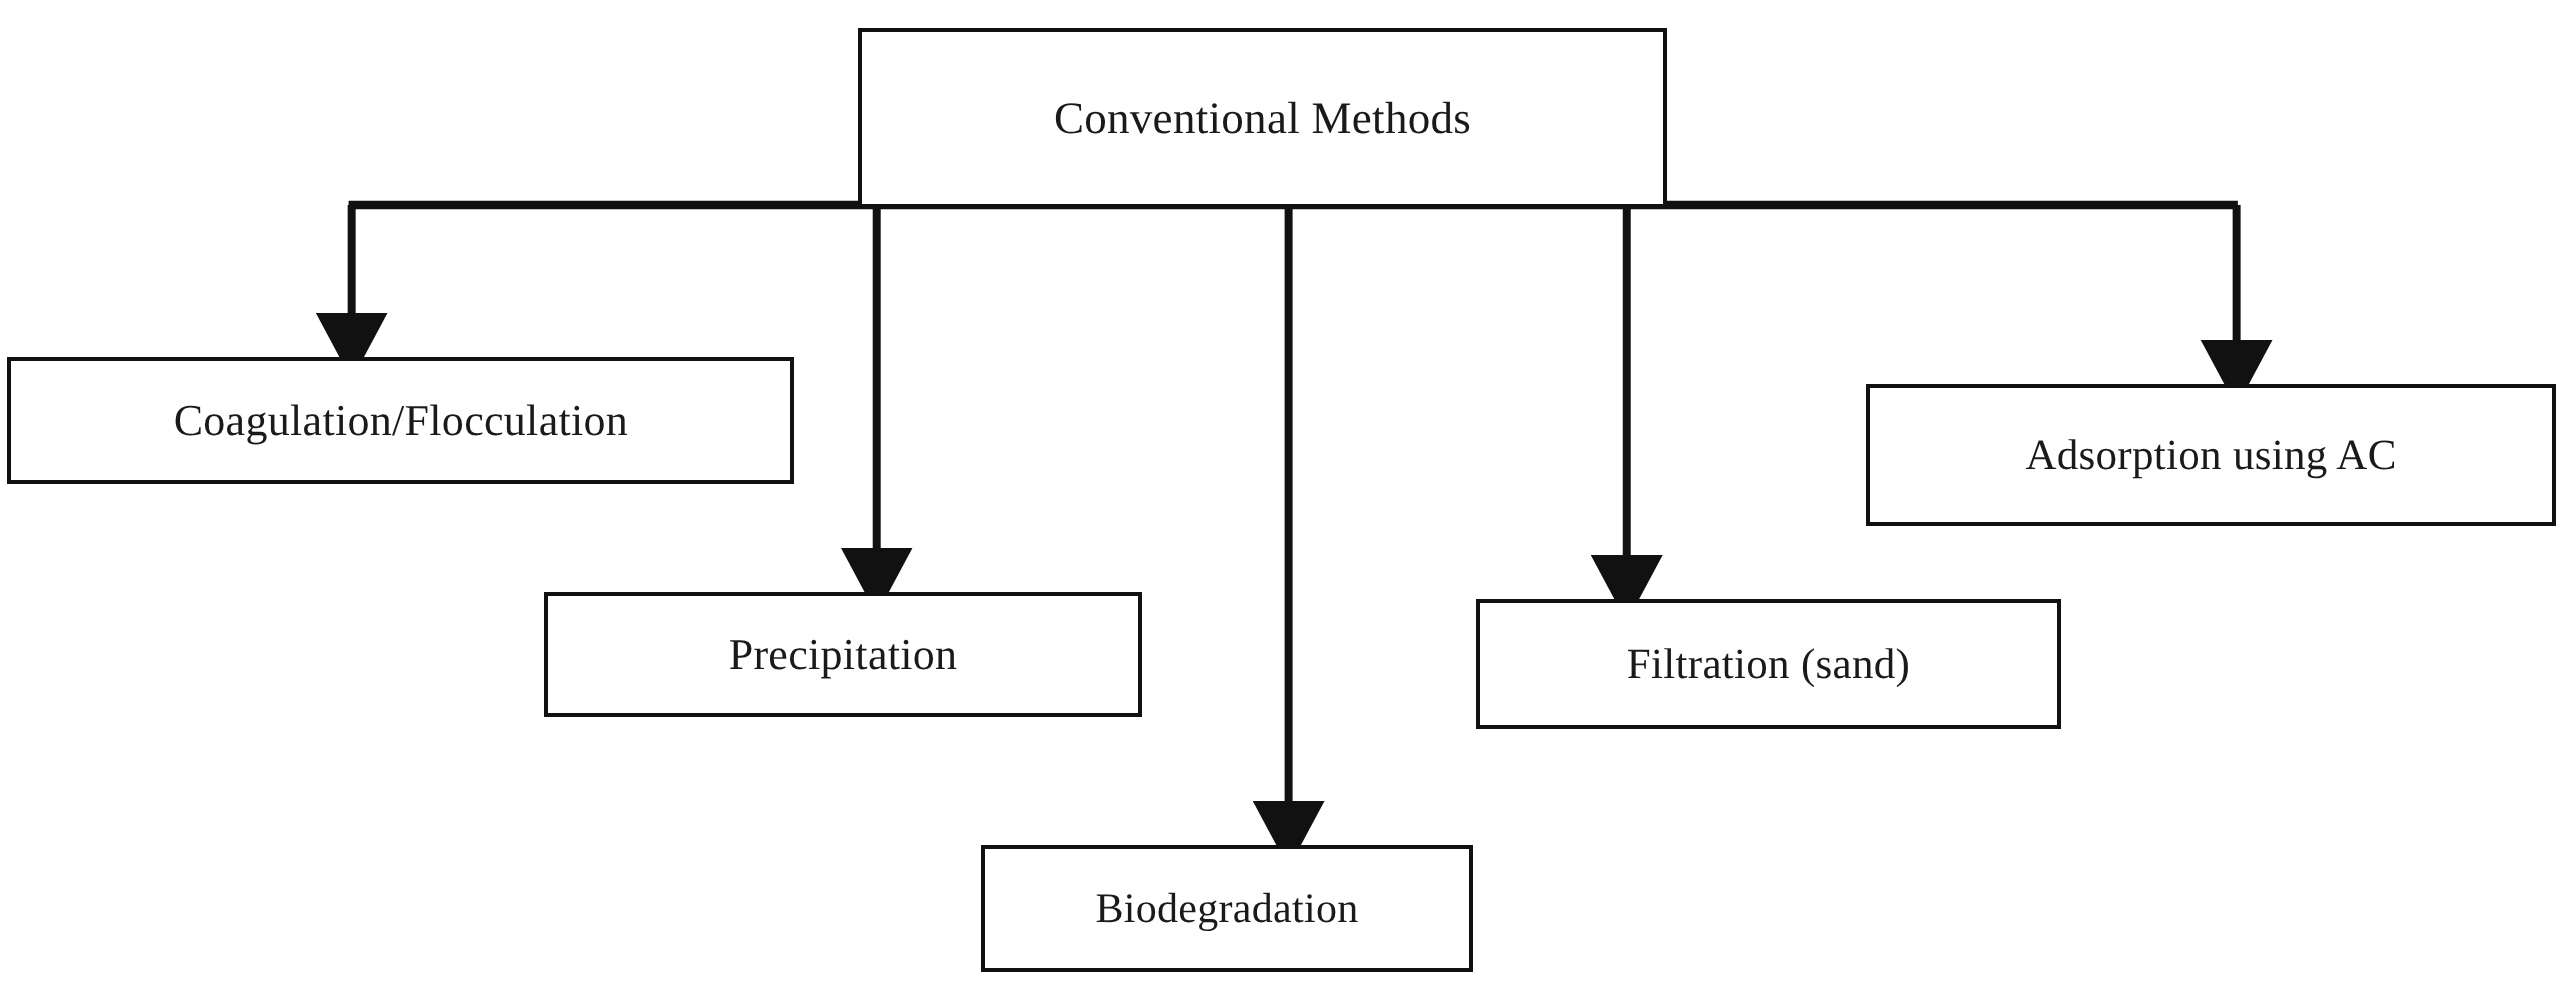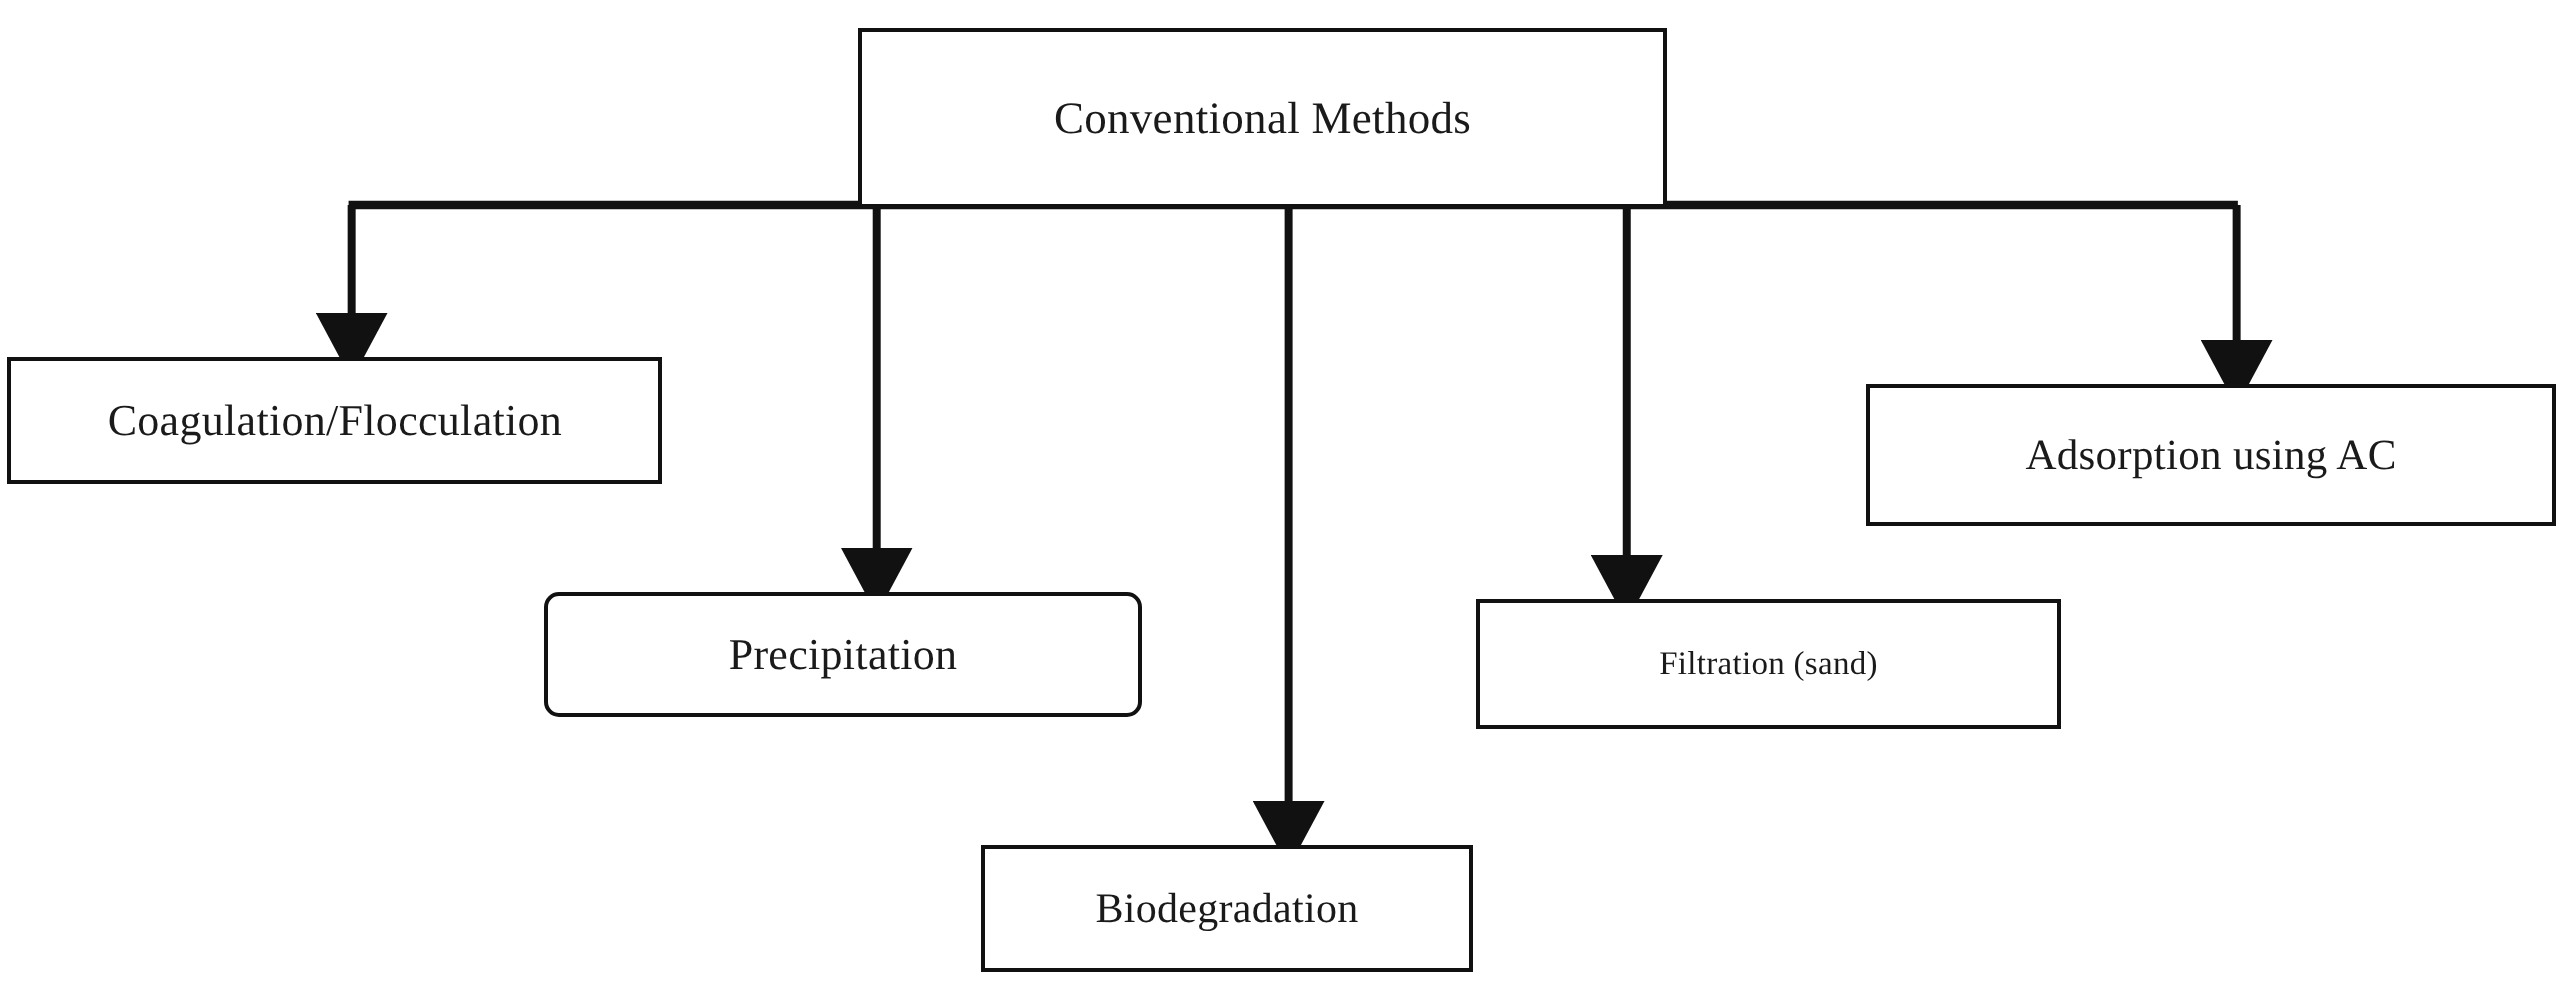--- a/index.html
+++ b/index.html
@@ -41,30 +41,30 @@
     letter-spacing: 0.3px;
     white-space: nowrap;
     text-rendering: geometricPrecision;
   }
 
   
   #node-root { left: 858px; top: 28px; width: 809px; height: 180px; }
   #node-root .node-label { font-size: 45px; }
 
   
-  #node-coagulation { left: 7.4px;   top: 357px;  width: 655px; height: 127px; }
-  #node-precipitation { left: 544px;  top: 592px;  width: 598px;  height: 125px; border-radius: 15px; }
+  #node-coagulation { left: 7.4px;   top: 357px;  width: 787px; height: 127px; }
+  #node-precipitation { left: 544px;  top: 592px;  width: 598px;  height: 125px; }
   #node-biodegradation { left: 981px; top: 845px; width: 492px; height: 127px; }
   #node-filtration { left: 1476px; top: 599px;  width: 585px;  height: 130px; }
   #node-adsorption { left: 1866px; top: 384px;  width: 690px; height: 142px; }
 
   #node-coagulation   .node-label { font-size: 44px; }
   #node-precipitation .node-label { font-size: 44px; }
   #node-biodegradation .node-label { font-size: 42px; }
-  #node-filtration    .node-label { font-size: 33px; }
+  #node-filtration    .node-label { font-size: 43px; }
   #node-adsorption    .node-label { font-size: 43px; }
 </style>
 </head>
 <body>
 
 <div id="canvas">
 
   <svg id="connector-layer" viewBox="0 0 4190 1621">
     <defs>
       <marker id="arrowhead" markerWidth="9" markerHeight="9" refX="1.2" refY="4.5" orient="auto" markerUnits="strokeWidth">

